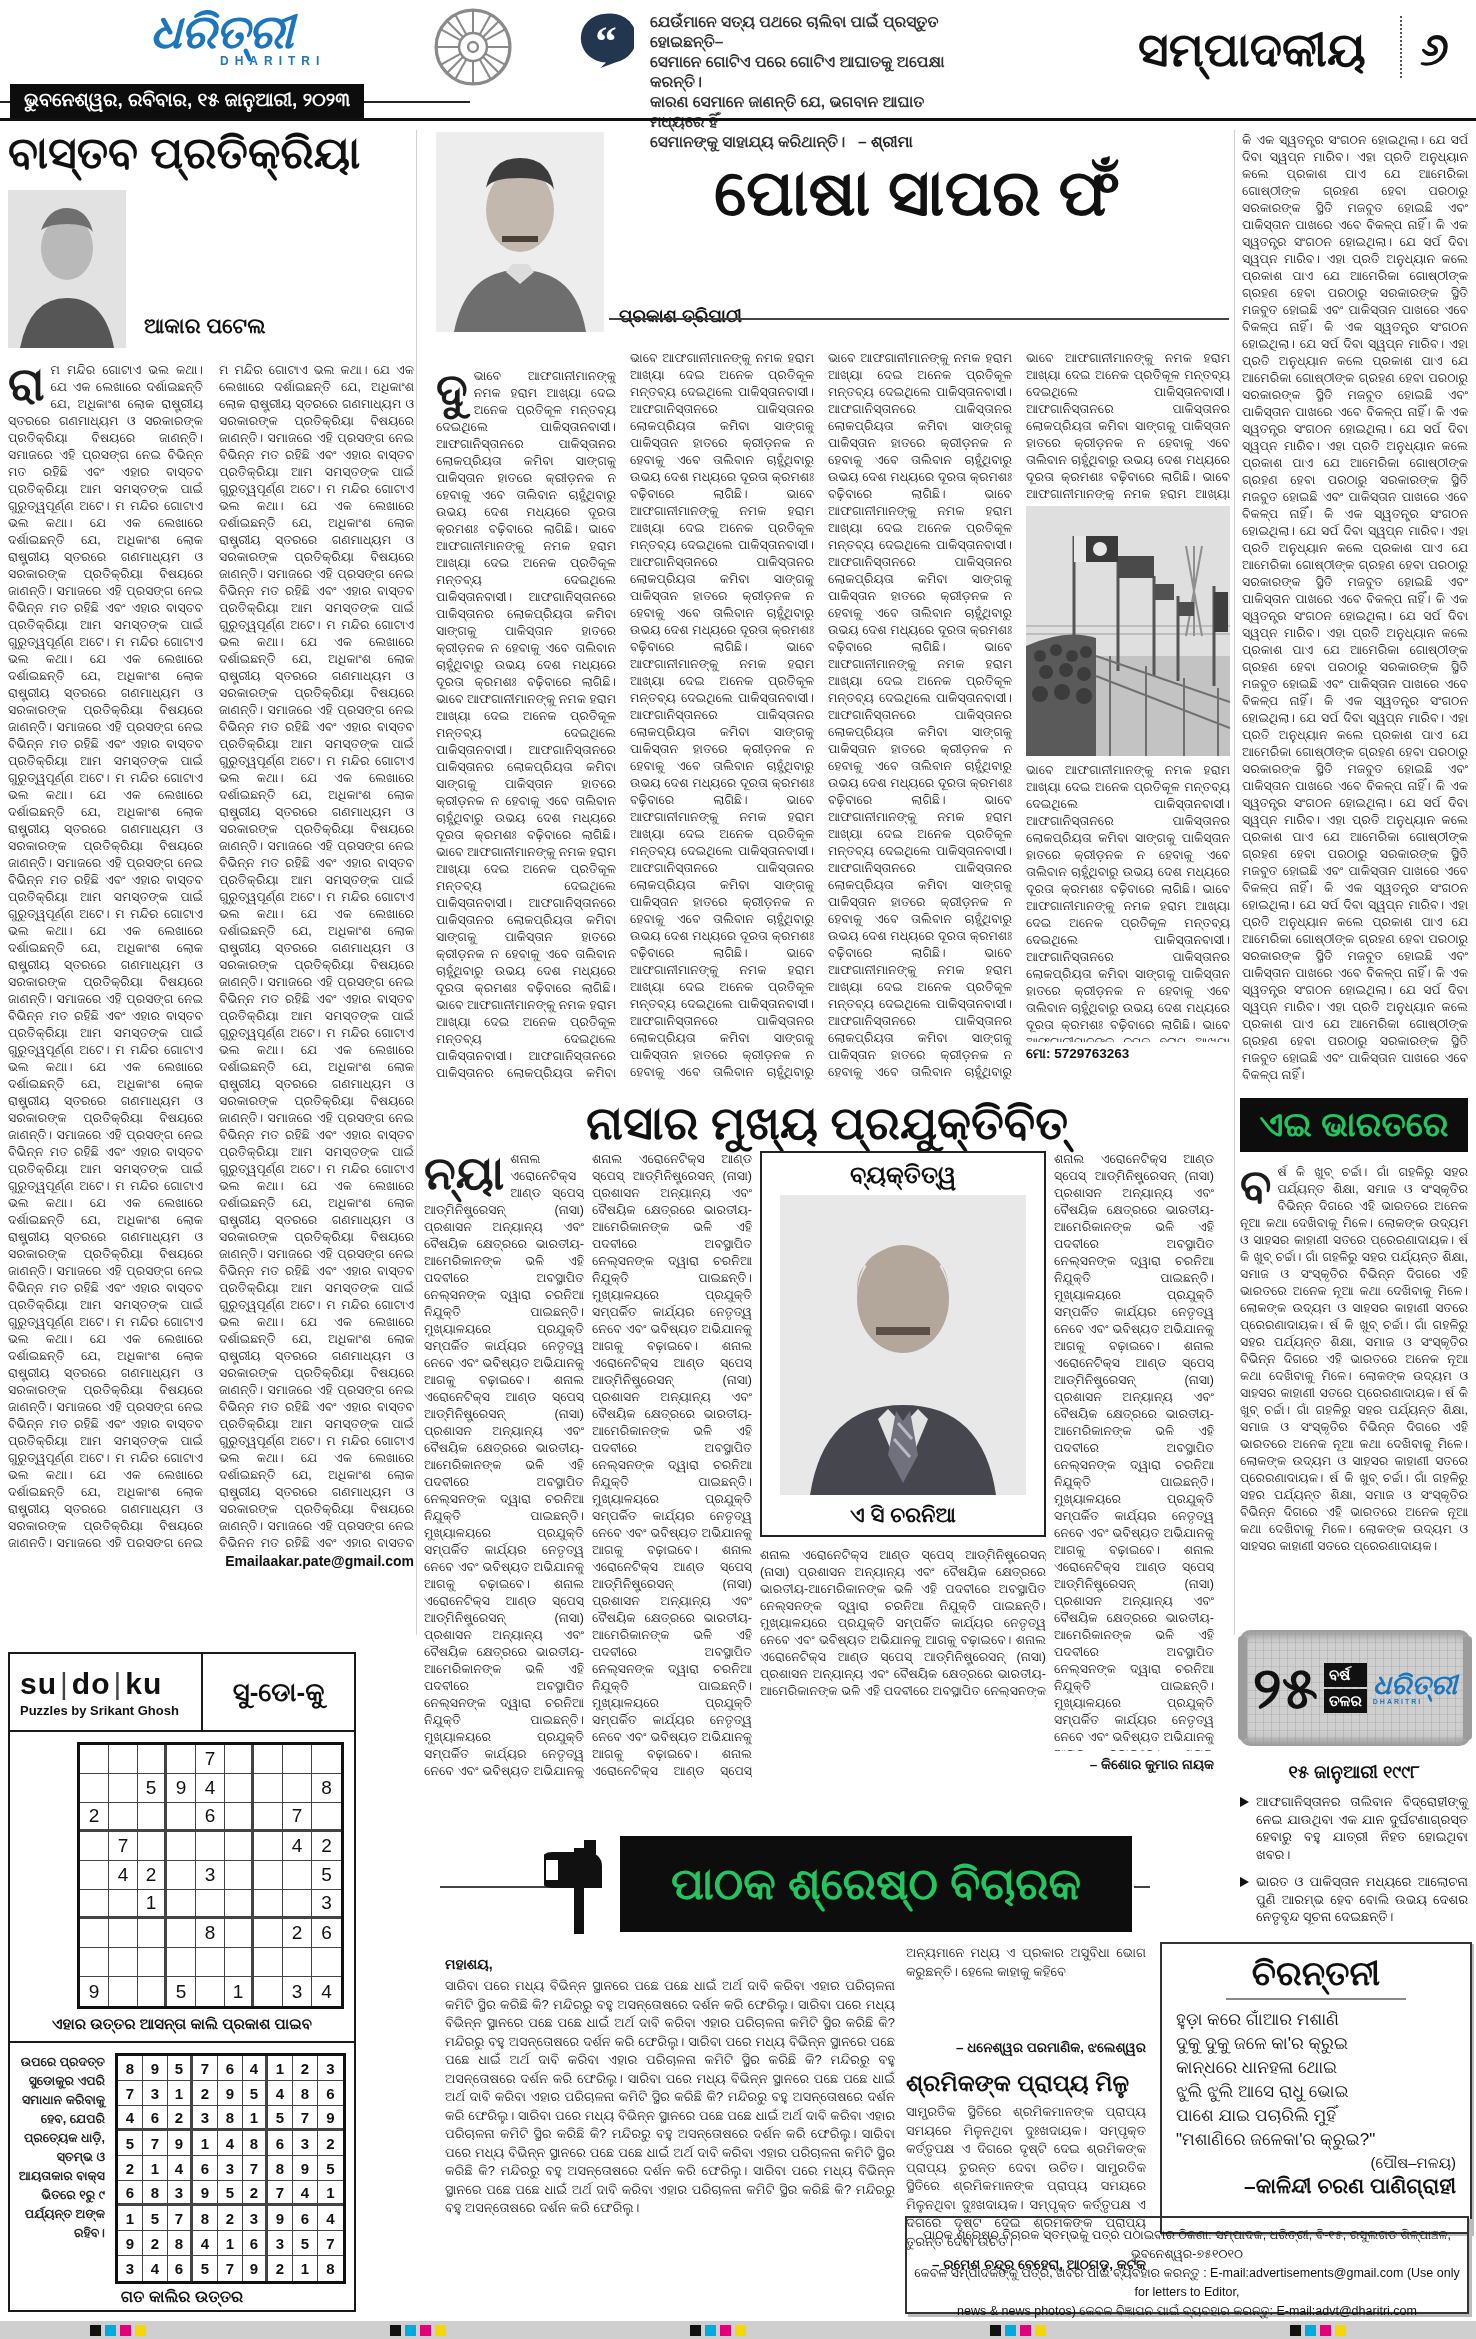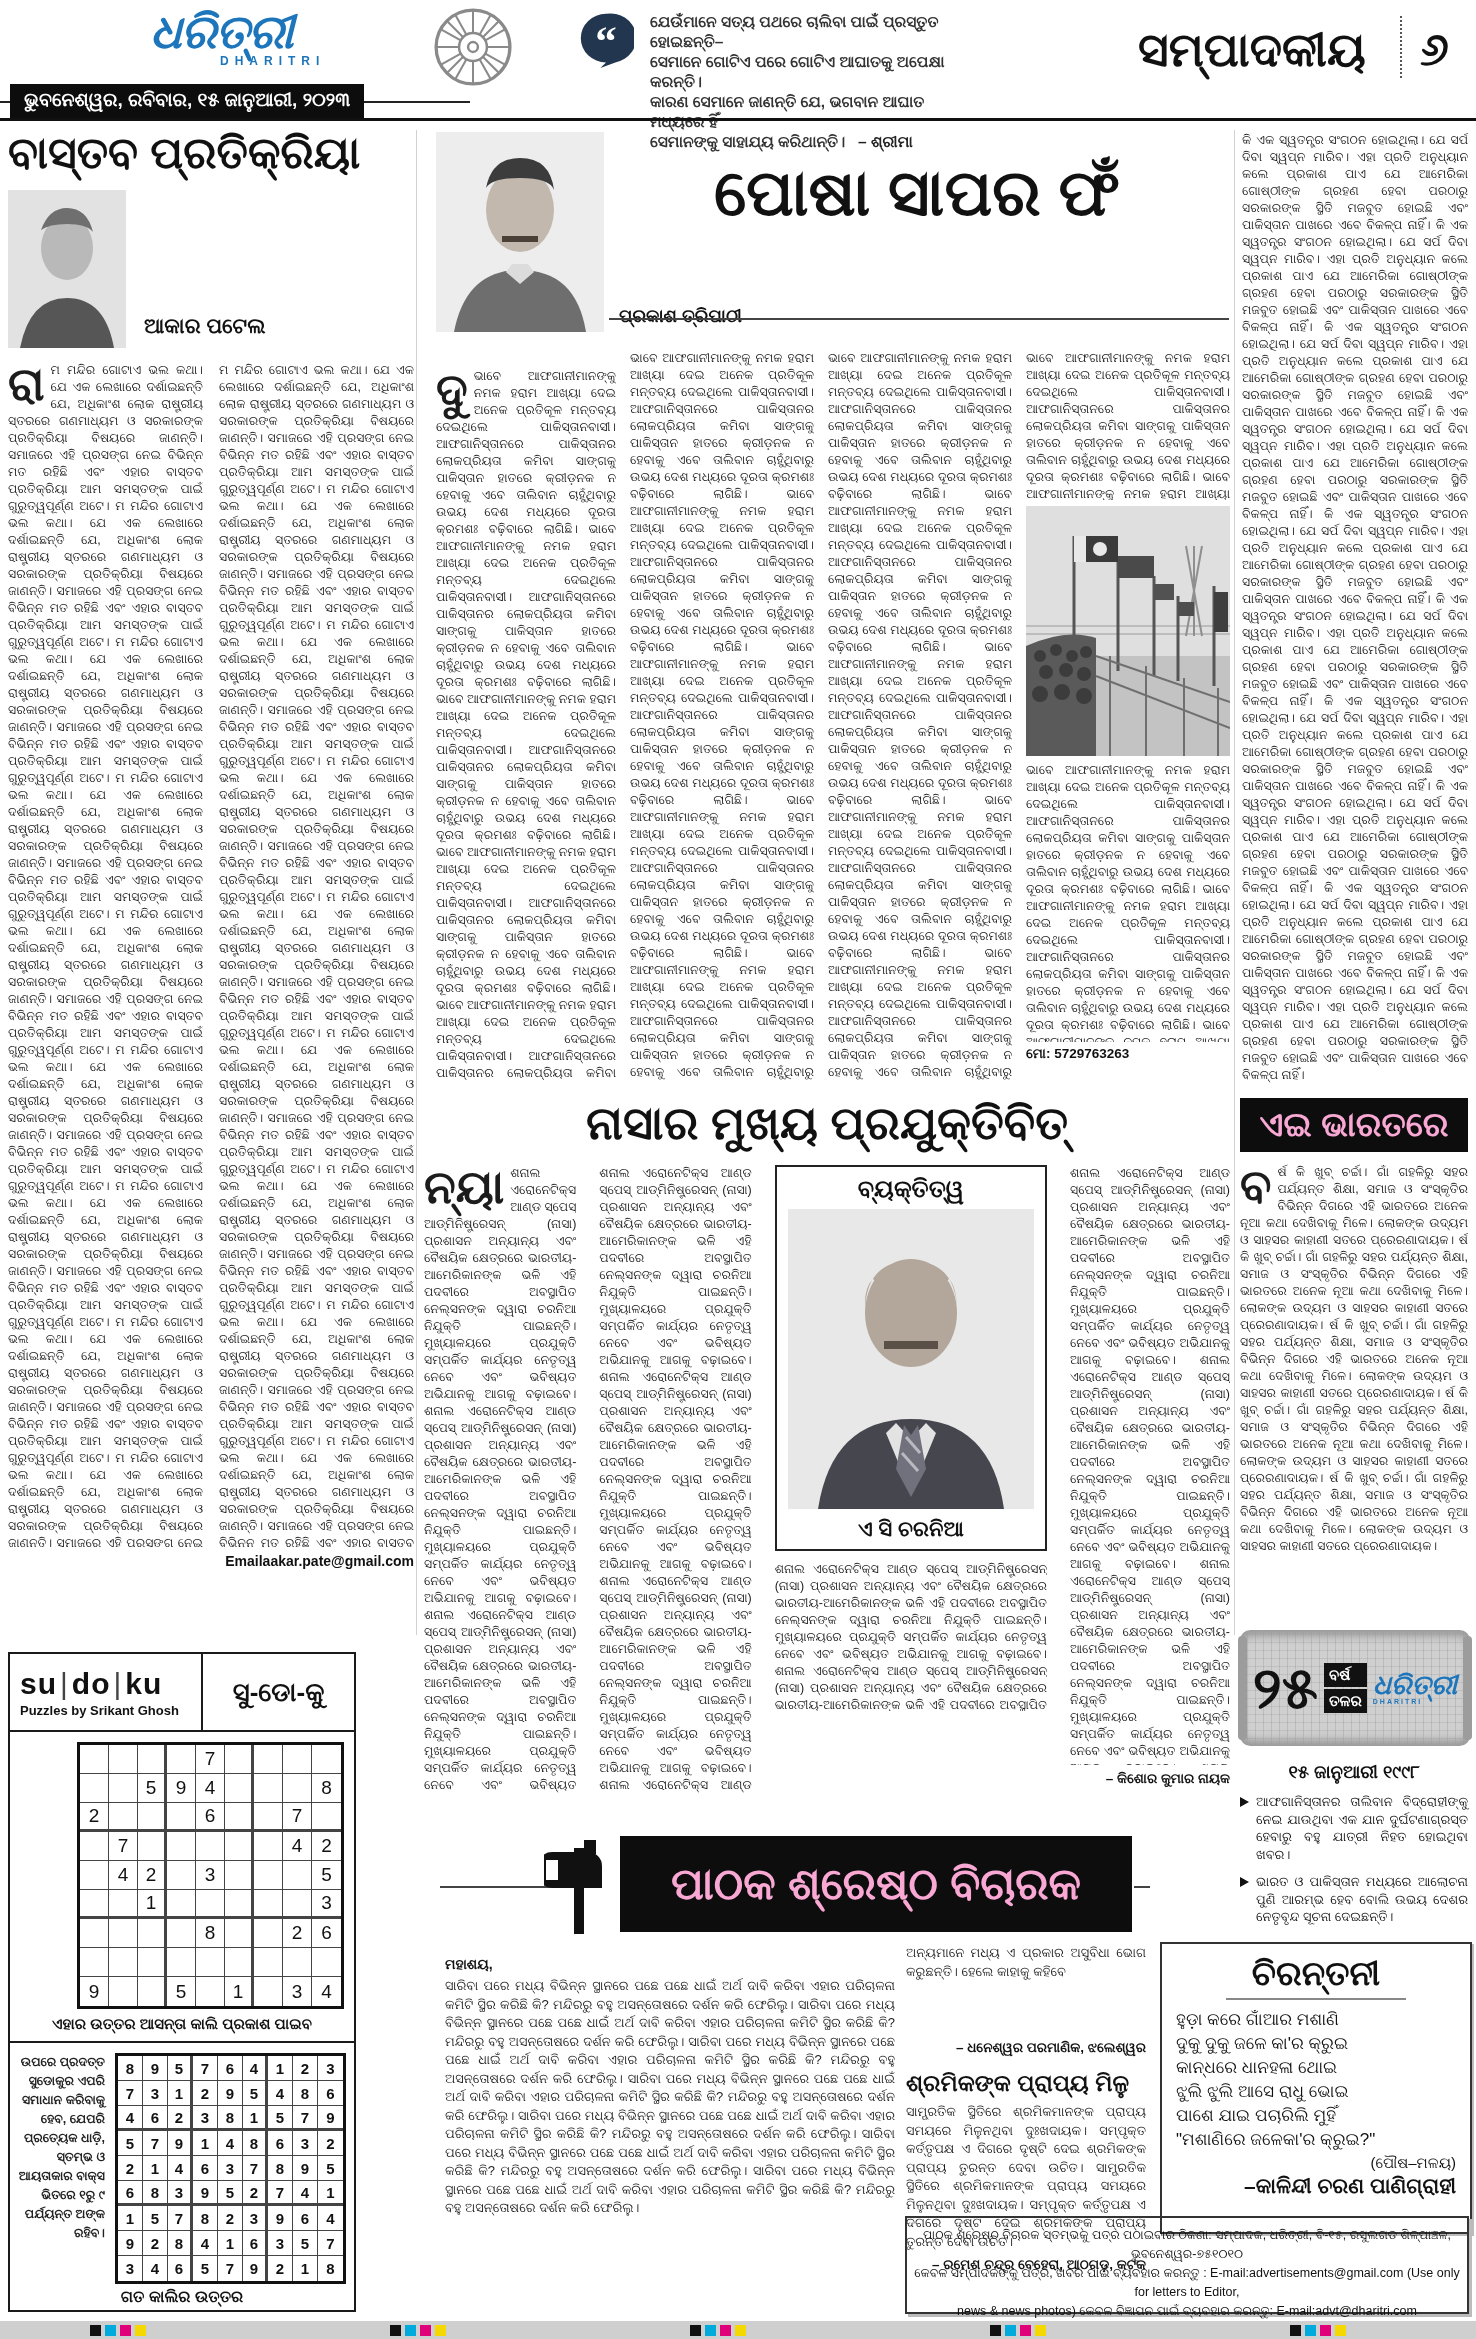--- a/index.html
+++ b/index.html
@@ -27,21 +27,21 @@
   .hl-main{font-size:64px;font-weight:bold;text-align:center;line-height:70px;}
   .hl-nasa{font-size:46px;font-weight:bold;text-align:center;}
   .byline{font-size:18px;font-weight:bold;}
   .vrule{width:1px;background:#d2d2d2;}
 
   
   .photo-frame{background:#dcdcdc;overflow:hidden;}
   svg{display:block;}
 
   
-  .banner-black{background:#0d0d0d;color:#f9a8d4;font-weight:bold;display:flex;align-items:center;justify-content:center;}
+  .banner-black{background:#0d0d0d;color:#22c55e;font-weight:bold;display:flex;align-items:center;justify-content:center;}
 
   
   .person-box{border:2px solid #222;padding:8px 10px;text-align:center;}
   .person-label{font-size:24px;font-weight:bold;margin-bottom:6px;}
   .person-name{font-size:21px;font-weight:bold;margin-top:8px;}
 
   
   .scroll25{width:230px;height:116px;background:
      repeating-linear-gradient(0deg,#e6e6e6 0 7px,#d5d5d5 7px 8px),
      repeating-linear-gradient(90deg,#e6e6e6 0 7px,#d0d0d0 7px 8px);
@@ -263,21 +263,21 @@
     </div>
     <div class="bold" style="text-align:center;font-size:18px;margin:16px 0 10px;">୧୫ ଜାନୁଆରୀ ୧୯୯୮</div>
     <div class="y25-items">
         <div>ଆଫଗାନିସ୍ତାନର ତାଲିବାନ ବିଦ୍ରୋହୀଙ୍କୁ ନେଇ ଯାଉଥିବା ଏକ ଯାନ ଦୁର୍ଘଟଣାଗ୍ରସ୍ତ ହେବାରୁ ବହୁ ଯାତ୍ରୀ ନିହତ ହୋଇଥିବା ଖବର।</div>
         <div>ଭାରତ ଓ ପାକିସ୍ତାନ ମଧ୍ୟରେ ଆଲୋଚନା ପୁଣି ଆରମ୍ଭ ହେବ ବୋଲି ଉଭୟ ଦେଶର ନେତୃବୃନ୍ଦ ସୂଚନା ଦେଇଛନ୍ତି।</div>
       </div>
   </div>
 
   <div class="abs" style="left:424px;top:1096px;width:806px;height:716px;overflow:hidden;">
     <div class="hl-nasa">ନାସାର ମୁଖ୍ୟ ପ୍ରଯୁକ୍ତିବିତ୍</div>
-    <div style="display:flex;gap:23px;margin-top:14px;">
+    <div style="display:flex;gap:8px;">
       <div class="jtext" style="width:160px;height:630px;"><span class="dropcap">ନ୍ୟା</span><span>ଶନାଲ ଏରୋନେଟିକ୍ସ ଆଣ୍ଡ ସ୍ପେସ୍ ଆଡ୍‌ମିନିଷ୍ଟ୍ରେସନ୍ (ନାସା) ପ୍ରଶାସନ ଅନ୍ୟାନ୍ୟ ଏବଂ ବୈଷୟିକ କ୍ଷେତ୍ରରେ ଭାରତୀୟ-ଆମେରିକାନଙ୍କ ଭଳି ଏହି ପଦବୀରେ ଅବସ୍ଥାପିତ ନେଲ୍‌ସନଙ୍କ ଦ୍ୱାରା ଚରନିଆ ନିଯୁକ୍ତି ପାଇଛନ୍ତି। ମୁଖ୍ୟାଳୟରେ ପ୍ରଯୁକ୍ତି ସମ୍ପର୍କିତ କାର୍ଯ୍ୟର ନେତୃତ୍ୱ ନେବେ ଏବଂ ଭବିଷ୍ୟତ ଅଭିଯାନକୁ ଆଗକୁ ବଢ଼ାଇବେ। ଶନାଲ ଏରୋନେଟିକ୍ସ ଆଣ୍ଡ ସ୍ପେସ୍ ଆଡ୍‌ମିନିଷ୍ଟ୍ରେସନ୍ (ନାସା) ପ୍ରଶାସନ ଅନ୍ୟାନ୍ୟ ଏବଂ ବୈଷୟିକ କ୍ଷେତ୍ରରେ ଭାରତୀୟ-ଆମେରିକାନଙ୍କ ଭଳି ଏହି ପଦବୀରେ ଅବସ୍ଥାପିତ ନେଲ୍‌ସନଙ୍କ ଦ୍ୱାରା ଚରନିଆ ନିଯୁକ୍ତି ପାଇଛନ୍ତି। ମୁଖ୍ୟାଳୟରେ ପ୍ରଯୁକ୍ତି ସମ୍ପର୍କିତ କାର୍ଯ୍ୟର ନେତୃତ୍ୱ ନେବେ ଏବଂ ଭବିଷ୍ୟତ ଅଭିଯାନକୁ ଆଗକୁ ବଢ଼ାଇବେ। ଶନାଲ ଏରୋନେଟିକ୍ସ ଆଣ୍ଡ ସ୍ପେସ୍ ଆଡ୍‌ମିନିଷ୍ଟ୍ରେସନ୍ (ନାସା) ପ୍ରଶାସନ ଅନ୍ୟାନ୍ୟ ଏବଂ ବୈଷୟିକ କ୍ଷେତ୍ରରେ ଭାରତୀୟ-ଆମେରିକାନଙ୍କ ଭଳି ଏହି ପଦବୀରେ ଅବସ୍ଥାପିତ ନେଲ୍‌ସନଙ୍କ ଦ୍ୱାରା ଚରନିଆ ନିଯୁକ୍ତି ପାଇଛନ୍ତି। ମୁଖ୍ୟାଳୟରେ ପ୍ରଯୁକ୍ତି ସମ୍ପର୍କିତ କାର୍ଯ୍ୟର ନେତୃତ୍ୱ ନେବେ ଏବଂ ଭବିଷ୍ୟତ ଅଭିଯାନକୁ ଆଗକୁ ବଢ଼ାଇବେ। ଶନାଲ ଏରୋନେଟିକ୍ସ ଆଣ୍ଡ ସ୍ପେସ୍ ଆଡ୍‌ମିନିଷ୍ଟ୍ରେସନ୍ (ନାସା) ପ୍ରଶାସନ ଅନ୍ୟାନ୍ୟ ଏବଂ ବୈଷୟିକ କ୍ଷେତ୍ରରେ ଭାରତୀୟ-ଆମେରିକାନଙ୍କ ଭଳି ଏହି ପଦବୀରେ ଅବସ୍ଥାପିତ ନେଲ୍‌ସନଙ୍କ ଦ୍ୱାରା ଚରନିଆ ନିଯୁକ୍ତି ପାଇଛନ୍ତି। ମୁଖ୍ୟାଳୟରେ ପ୍ରଯୁକ୍ତି ସମ୍ପର୍କିତ କାର୍ଯ୍ୟର ନେତୃତ୍ୱ ନେବେ ଏବଂ ଭବିଷ୍ୟତ ଅଭିଯାନକୁ ଆଗକୁ ବଢ଼ାଇବେ।</span></div>
       <div class="jtext" style="width:160px;height:630px;"><span>ଶନାଲ ଏରୋନେଟିକ୍ସ ଆଣ୍ଡ ସ୍ପେସ୍ ଆଡ୍‌ମିନିଷ୍ଟ୍ରେସନ୍ (ନାସା) ପ୍ରଶାସନ ଅନ୍ୟାନ୍ୟ ଏବଂ ବୈଷୟିକ କ୍ଷେତ୍ରରେ ଭାରତୀୟ-ଆମେରିକାନଙ୍କ ଭଳି ଏହି ପଦବୀରେ ଅବସ୍ଥାପିତ ନେଲ୍‌ସନଙ୍କ ଦ୍ୱାରା ଚରନିଆ ନିଯୁକ୍ତି ପାଇଛନ୍ତି। ମୁଖ୍ୟାଳୟରେ ପ୍ରଯୁକ୍ତି ସମ୍ପର୍କିତ କାର୍ଯ୍ୟର ନେତୃତ୍ୱ ନେବେ ଏବଂ ଭବିଷ୍ୟତ ଅଭିଯାନକୁ ଆଗକୁ ବଢ଼ାଇବେ। ଶନାଲ ଏରୋନେଟିକ୍ସ ଆଣ୍ଡ ସ୍ପେସ୍ ଆଡ୍‌ମିନିଷ୍ଟ୍ରେସନ୍ (ନାସା) ପ୍ରଶାସନ ଅନ୍ୟାନ୍ୟ ଏବଂ ବୈଷୟିକ କ୍ଷେତ୍ରରେ ଭାରତୀୟ-ଆମେରିକାନଙ୍କ ଭଳି ଏହି ପଦବୀରେ ଅବସ୍ଥାପିତ ନେଲ୍‌ସନଙ୍କ ଦ୍ୱାରା ଚରନିଆ ନିଯୁକ୍ତି ପାଇଛନ୍ତି। ମୁଖ୍ୟାଳୟରେ ପ୍ରଯୁକ୍ତି ସମ୍ପର୍କିତ କାର୍ଯ୍ୟର ନେତୃତ୍ୱ ନେବେ ଏବଂ ଭବିଷ୍ୟତ ଅଭିଯାନକୁ ଆଗକୁ ବଢ଼ାଇବେ। ଶନାଲ ଏରୋନେଟିକ୍ସ ଆଣ୍ଡ ସ୍ପେସ୍ ଆଡ୍‌ମିନିଷ୍ଟ୍ରେସନ୍ (ନାସା) ପ୍ରଶାସନ ଅନ୍ୟାନ୍ୟ ଏବଂ ବୈଷୟିକ କ୍ଷେତ୍ରରେ ଭାରତୀୟ-ଆମେରିକାନଙ୍କ ଭଳି ଏହି ପଦବୀରେ ଅବସ୍ଥାପିତ ନେଲ୍‌ସନଙ୍କ ଦ୍ୱାରା ଚରନିଆ ନିଯୁକ୍ତି ପାଇଛନ୍ତି। ମୁଖ୍ୟାଳୟରେ ପ୍ରଯୁକ୍ତି ସମ୍ପର୍କିତ କାର୍ଯ୍ୟର ନେତୃତ୍ୱ ନେବେ ଏବଂ ଭବିଷ୍ୟତ ଅଭିଯାନକୁ ଆଗକୁ ବଢ଼ାଇବେ। ଶନାଲ ଏରୋନେଟିକ୍ସ ଆଣ୍ଡ ସ୍ପେସ୍ ଆଡ୍‌ମିନିଷ୍ଟ୍ରେସନ୍ (ନାସା) ପ୍ରଶାସନ ଅନ୍ୟାନ୍ୟ ଏବଂ ବୈଷୟିକ କ୍ଷେତ୍ରରେ ଭାରତୀୟ-ଆମେରିକାନଙ୍କ ଭଳି ଏହି ପଦବୀରେ ଅବସ୍ଥାପିତ ନେଲ୍‌ସନଙ୍କ ଦ୍ୱାରା ଚରନିଆ ନିଯୁକ୍ତି ପାଇଛନ୍ତି। ମୁଖ୍ୟାଳୟରେ ପ୍ରଯୁକ୍ତି ସମ୍ପର୍କିତ କାର୍ଯ୍ୟର ନେତୃତ୍ୱ ନେବେ ଏବଂ ଭବିଷ୍ୟତ ଅଭିଯାନକୁ ଆଗକୁ ବଢ଼ାଇବେ।</span></div>
       <div style="width:286px;">
         <div class="person-box">
           <div class="person-label">ବ୍ୟକ୍ତିତ୍ୱ</div>
           <div class="photo-frame" style="width:246px;height:300px;margin:0 auto;">
             <svg width="246" height="300" viewBox="0 0 246 300">
               <rect width="246" height="300" fill="#e8e8e8"></rect>
               <ellipse cx="123" cy="104" rx="46" ry="54" fill="#b3a79b"></ellipse>
               <path d="M77 104 q0 -52 46 -52 q46 0 46 52 q0 -26 -8 -34 q-10 10 -38 10 q-28 0 -38 -10 q-8 8 -8 24z" fill="#b3a79b"></path>

